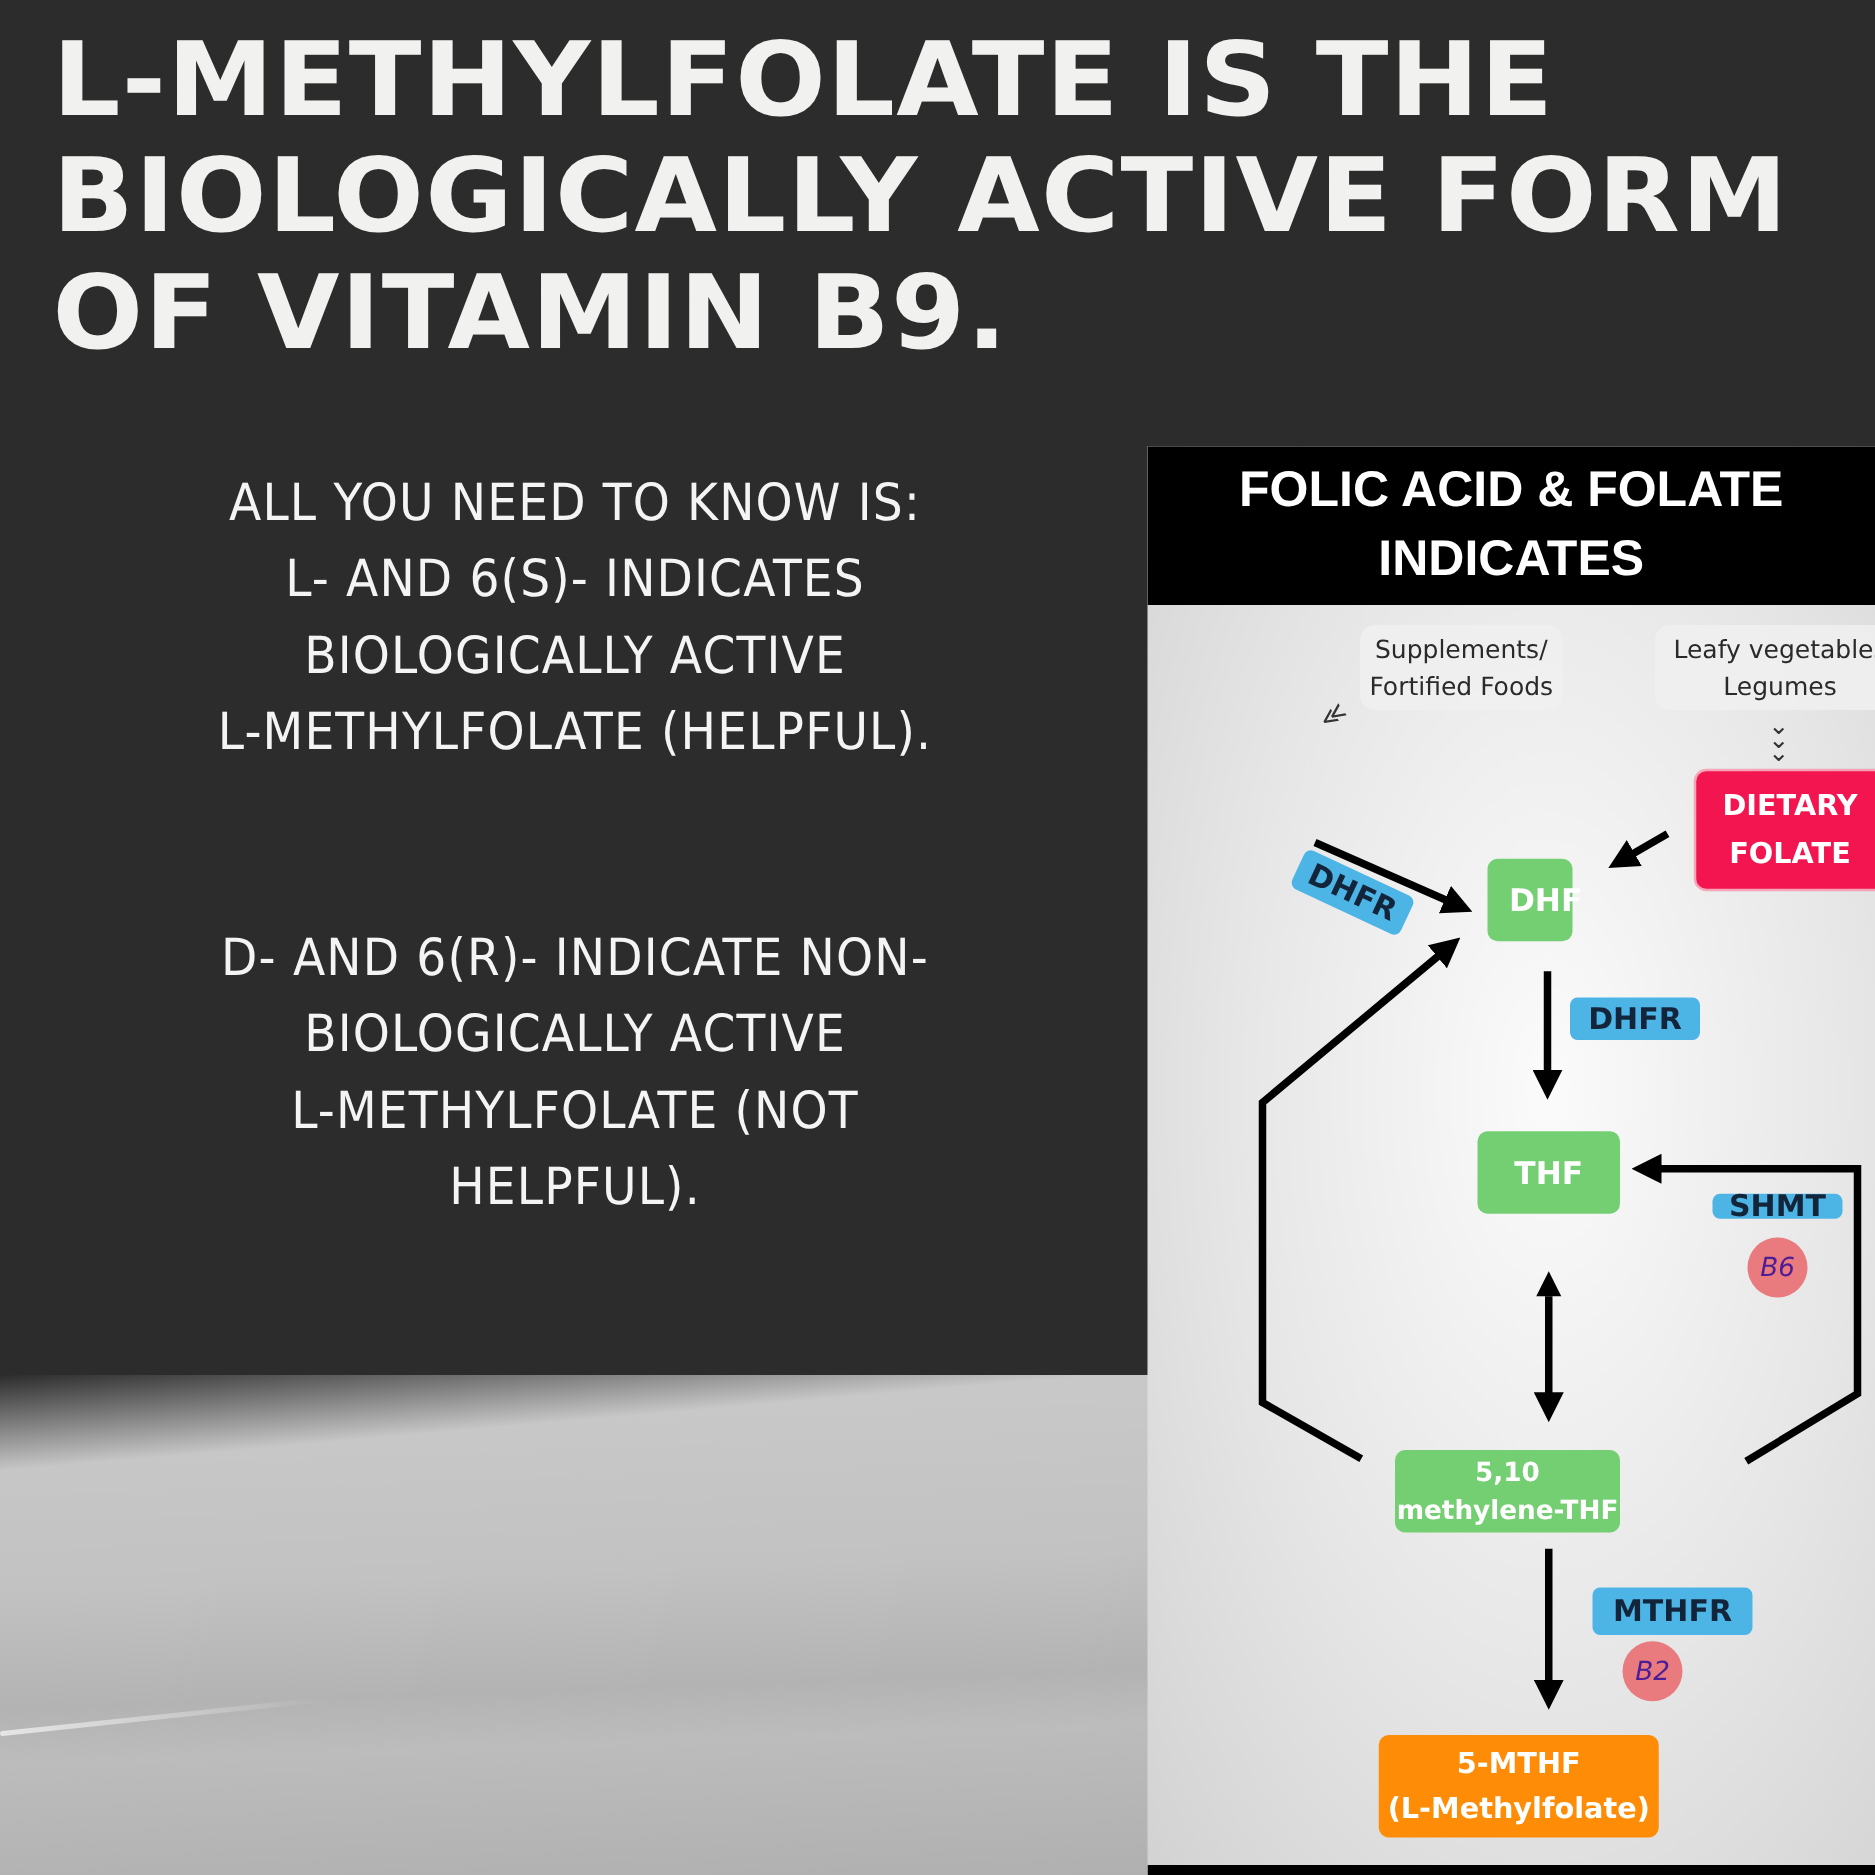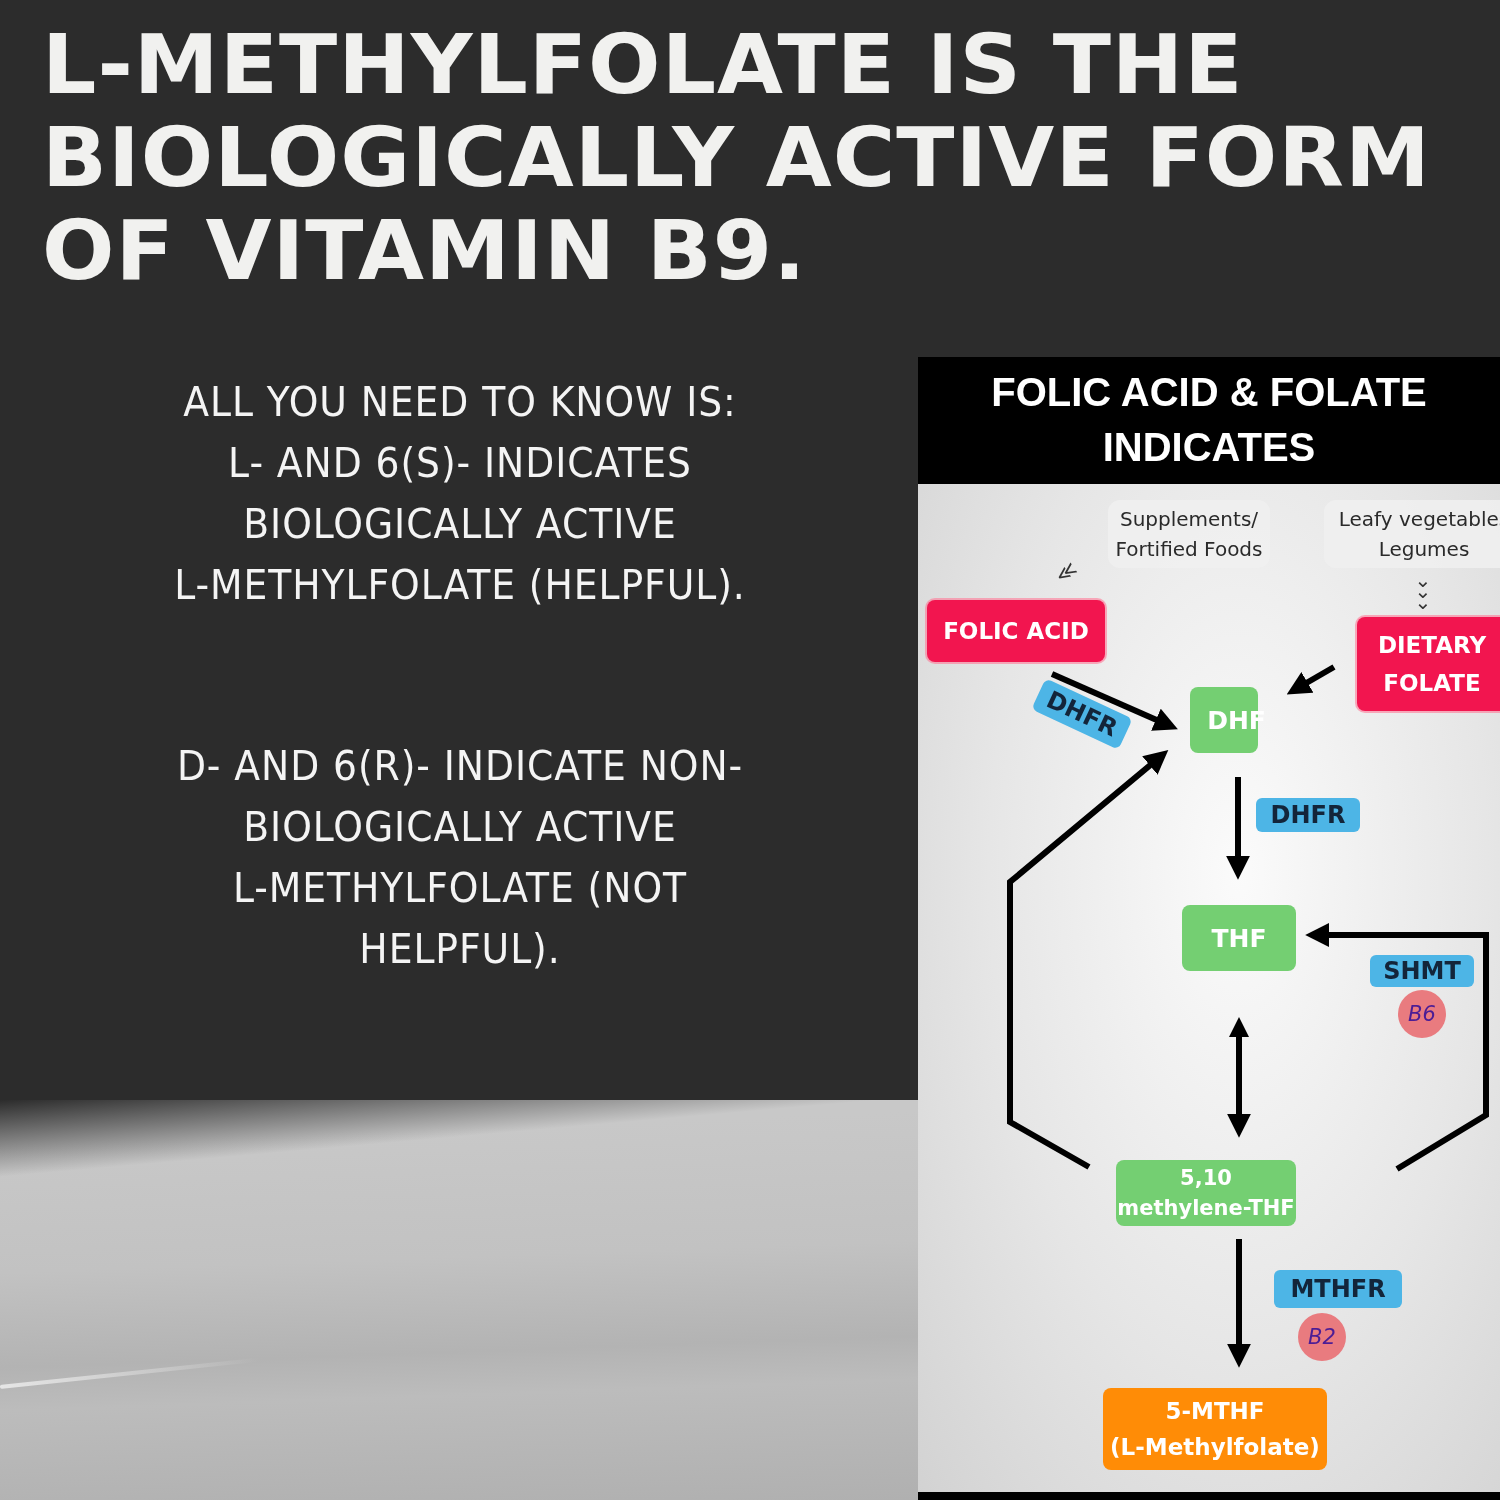--- a/index.html
+++ b/index.html
@@ -121,52 +121,51 @@
     <line x1="321" y1="680" x2="321" y2="770" stroke="#000" stroke-width="6" marker-end="url(#ah)" marker-start="url(#ahs)"></line>
     <path d="M311,680 L321,660 L331,680 Z" fill="#000"></path>
 
     <polyline points="171,810 92,765 92,525 242,400" fill="none" stroke="#000" stroke-width="6" marker-end="url(#ah)"></polyline>
 
     <polyline points="479,812 568,758 568,578 398,578" fill="none" stroke="#000" stroke-width="6" marker-end="url(#ah)"></polyline>
 
     <line x1="321" y1="882" x2="321" y2="1000" stroke="#000" stroke-width="6" marker-end="url(#ah)"></line>
   </svg>
 
-  <div class="src" style="left:170px; top:143px; width:162px;margin-left:20px;">
+  <div class="src" style="left:170px; top:143px; width:162px;">
     <div>Supplements/</div>
     <div>Fortified Foods</div>
   </div>
   <div class="chev" style="left:138px; top:210px; transform:rotate(-35deg);">≪</div>
 
   <div class="src" style="left:406px; top:143px; width:200px;">
     <div>Leafy vegetables</div>
     <div>Legumes</div>
   </div>
   <div class="chev" style="left:495px; top:218px; text-align:center; width:20px;">
     <div>⌄</div>
     <div>⌄</div>
     <div>⌄</div>
   </div>
 
-  <div class="node pink" style="left:9px; top:243px; width:178px; height:62px; font-size:23px;">FOLIC ACID</div>
 
   <div class="node pink" style="left:439px; top:260px; width:150px; height:94px; font-size:23px; line-height:38px;">
     <div>DIETARY</div>
     <div>FOLATE</div>
   </div>
 
   <div class="enz" style="left:116px; top:340px; width:96px; height:34px; transform:rotate(25deg);">DHFR</div>
 
   <div class="node green" style="left:272px; top:330px; width:68px; height:66px; font-size:25px;padding-left:25px;">DHF</div>
 
   <div class="enz" style="left:338px; top:441px; width:104px; height:34px;">DHFR</div>
 
   <div class="node green" style="left:264px; top:548px; width:114px; height:66px; font-size:25px;">THF</div>
 
-  <div class="enz" style="left:452px; top:598px; width:104px; height:32px;">SHMT</div>
+  <div class="enz" style="left:452px; top:598px; width:104px; height:20px;">SHMT</div>
   <div class="vit" style="left:480px; top:633px;">B6</div>
 
   <div class="node green" style="left:198px; top:803px; width:180px; height:66px; font-size:21px; line-height:30px;">
     <div>5,10</div>
     <div>methylene-THF</div>
   </div>
 
   <div class="enz" style="left:356px; top:913px; width:128px; height:38px;">MTHFR</div>
   <div class="vit" style="left:380px; top:956px;">B2</div>
 

